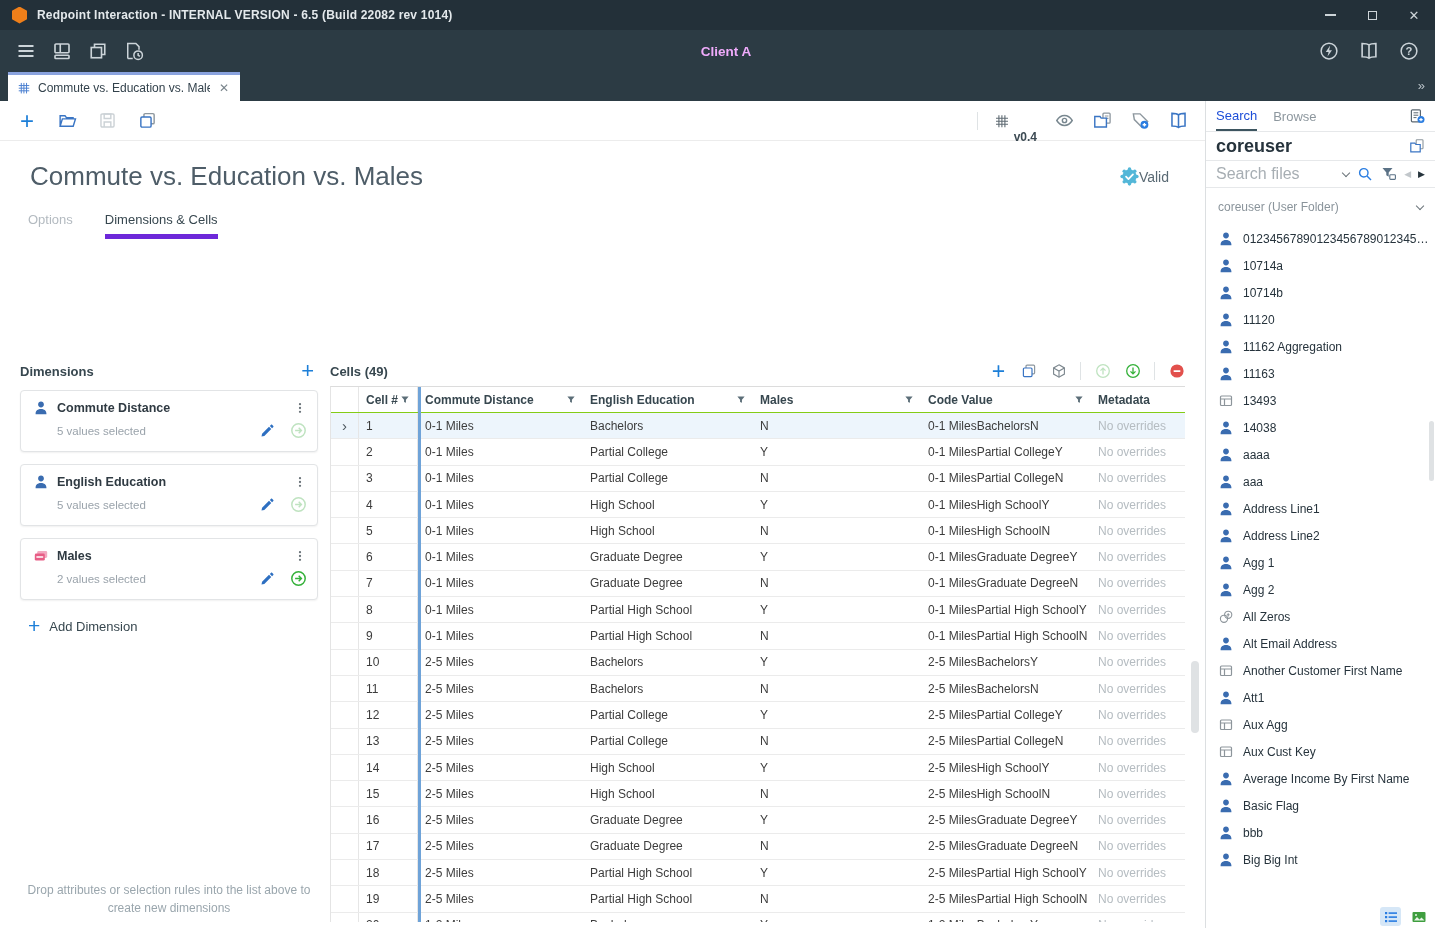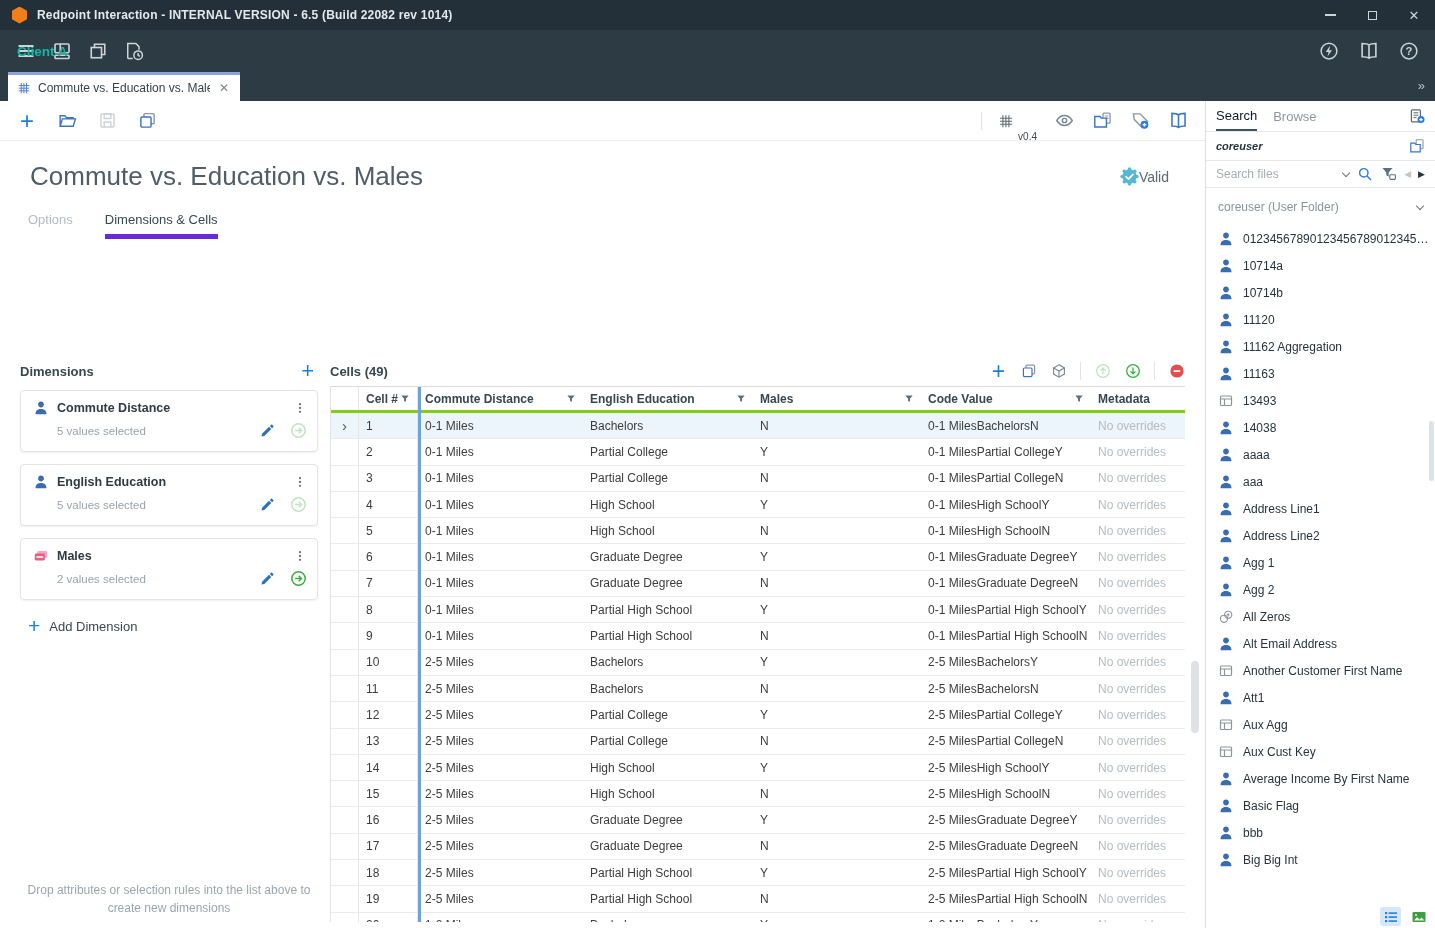--- a/index.html
+++ b/index.html
@@ -16,21 +16,21 @@
   .win-controls{margin-left:auto;display:flex;align-items:center;height:100%;}
   .win-btn{width:42px;height:100%;display:flex;align-items:center;justify-content:center;color:#cdd4d8;font-size:13px;cursor:default;}
   .win-min{width:11px;height:2px;background:#cdd4d8;display:inline-block;}
   .win-max{width:9px;height:9px;border:1.5px solid #cdd4d8;display:inline-block;}
 
   
   .navbar{position:absolute;top:30px;left:0;right:0;height:42px;background:#2c3b44;
           display:flex;align-items:center;padding:0 14px;}
   .nav-ico{width:24px;height:24px;color:#ccd4d9;margin-right:12px;display:flex;align-items:center;justify-content:center;}
   .nav-ico svg{width:20px;height:20px;}
-  .nav-center{position:absolute;left:17px;right:0;text-align:left;color:#14b8a6;font-size:13.5px;font-weight:700;pointer-events:none;}
+  .nav-center{position:absolute;left:17px;right:0;text-align:center;color:#f0abfc;font-size:13.5px;font-weight:700;pointer-events:none;}
   .nav-right{margin-left:auto;display:flex;align-items:center;gap:16px;}
   .nav-right .nav-ico{margin:0;}
 
   
   .tabstrip{position:absolute;top:72px;left:0;right:0;height:29px;background:#2c3b44;}
   .doc-tab{position:absolute;left:8px;bottom:0;height:29px;width:232px;background:#fff;
            border-top:3px solid #8aa3de;display:flex;align-items:center;gap:7px;padding:0 9px;}
   .doc-tab .grid-ic{color:#4a7fd0;width:14px;height:14px;flex:0 0 auto;}
   .doc-tab-label{font-size:12px;color:#33424c;white-space:nowrap;overflow:hidden;flex:1;}
   .tab-close{color:#7a858c;font-size:12px;padding:0 2px;}
@@ -40,21 +40,21 @@
   .main{position:absolute;top:101px;left:0;width:1205px;bottom:0;background:#fff;}
   .toolbar{height:40px;border-bottom:1px solid #ececec;display:flex;align-items:center;padding:0 16px;}
   .tb-ico{width:22px;height:22px;margin-right:18px;display:flex;align-items:center;justify-content:center;}
   .tb-ico svg{width:19px;height:19px;}
   .tb-plus{color:#1d7fd8;font-size:24px;font-weight:400;line-height:20px;}
   .tb-right{margin-left:auto;display:flex;align-items:center;gap:16px;}
   .tb-right .tb-ico{margin:0;}
   .vdiv{width:1px;height:18px;background:#dfe3e5;}
   .ver-grid{display:flex;align-items:center;gap:4px;color:#5f6b73;}
   .ver-grid svg{width:16px;height:16px;}
-  .ver-txt{font-size:10px;font-weight:400;color:#3c4a53;margin-top:32px;}
+  .ver-txt{font-size:12px;font-weight:700;color:#3c4a53;margin-top:32px;}
 
   .title-row{display:flex;align-items:center;padding:20px 36px 0 30px;}
   .page-title{font-size:26px;font-weight:400;color:#4e5d68;}
   .valid-badge{margin-left:auto;display:flex;align-items:center;gap:0;}
   .valid-badge svg{width:19px;height:19px;}
   .valid-txt{font-size:14px;color:#5a6a74;}
 
   .view-tabs{display:flex;gap:32px;padding:20px 0 0 28px;}
   .vtab{font-size:13px;padding-bottom:7px;}
   .vtab.inactive{color:#b3bac0;}
@@ -93,47 +93,47 @@
   .cells-actions{margin-left:auto;display:flex;align-items:center;gap:13px;}
   .ca-ico{width:17px;height:17px;display:flex;align-items:center;justify-content:center;color:#7b868d;}
   .ca-ico svg{width:16px;height:16px;}
   .ca-plus{color:#1d7fd8;font-size:23px;line-height:17px;font-weight:400;}
 
   .tablewrap{position:absolute;top:30px;left:0;right:0;bottom:6px;overflow:hidden;
              border-top:1px solid #dcdcdc;border-left:1px solid #e4e4e4;}
   .tablewrap::after{content:"";position:absolute;left:87px;top:0;bottom:0;width:3px;background:#6fa3d8;}
   .tr{display:grid;grid-template-columns:28px 59px 165px 170px 168px 170px 1fr;
       height:26.3px;border-bottom:1px solid #ebebeb;background:#fff;}
-  .tr.hdr{border-bottom:3px solid #84cc16;height:26px;}
+  .tr.hdr{border-bottom:1px solid #84cc16;height:26px;}
   .td{display:flex;align-items:center;padding:0 7px;font-size:12px;color:#3c3c3c;
       white-space:nowrap;overflow:hidden;}
   .td.c-exp{border-right:1px solid #e6e6e6;justify-content:center;padding:0;}
   .td.c-num{border-right:1px solid #e6e6e6;}
   .hdr .td{font-weight:700;color:#37474f;justify-content:space-between;}
   .funnel{width:10px;height:10px;color:#5c6e78;flex:0 0 auto;}
   .tr.sel{background:#edf5fc;}
   .chev{color:#4c575e;font-size:15px;line-height:1;}
   .c-meta{color:#b3bab f;}
   .td.c-meta{color:#b5bcc1;}
 
   .tbl-scroll{position:absolute;right:-14px;top:305px;width:8px;height:72px;background:#dfe2e4;border-radius:4px;}
 
   
   .sidebar{position:absolute;top:101px;right:0;width:230px;bottom:0;background:#fff;border-left:1px solid #dcdfe1;}
   .sb-row{display:flex;align-items:center;padding:0 10px;border-bottom:1px solid #e6e8ea;}
   .sb-tabs{height:31px;gap:16px;}
   .sb-tab{font-size:13px;height:100%;display:flex;align-items:center;}
-  .sb-tab.active{color:#0f172a;border-bottom:2px solid #3d5560;}
+  .sb-tab.active{color:#1d4ed8;border-bottom:2px solid #3d5560;}
   .sb-tab.inactive{color:#8d979e;}
   .sb-ico{width:17px;height:17px;display:flex;align-items:center;justify-content:center;}
   .sb-ico svg{width:16px;height:16px;}
   .sb-field{height:29px;}
-  .sb-field-val{font-size:11px;font-weight:700;color:#26333c;font-style:italic;}
+  .sb-field-val{font-size:18px;font-weight:700;color:#26333c;}
   .sb-search{height:27px;gap:7px;}
-  .sb-placeholder{font-size:12px;color:#a7aeb3;flex:1;}
+  .sb-placeholder{font-size:16px;color:#a7aeb3;flex:1;}
   .chev-down{width:6px;height:6px;border-right:1.5px solid #6b747a;border-bottom:1.5px solid #6b747a;
              transform:rotate(45deg);margin-top:-3px;}
   .arr-left{font-size:9px;color:#c2c7cb;}
   .arr-right{font-size:9px;color:#26333c;}
   .sb-folder{height:30px;margin-top:4px;border-bottom:none;padding:0 12px;}
   .sb-folder-label{font-size:12px;color:#8a949b;}
   .sb-folder .chev-down{margin-left:auto;}
   .sb-list{position:absolute;top:124px;left:0;right:0;bottom:24px;overflow:hidden;}
   .s-item{display:flex;align-items:center;gap:9px;height:27px;padding:0 4px 0 12px;}
   .s-ico{width:16px;height:16px;flex:0 0 auto;}

